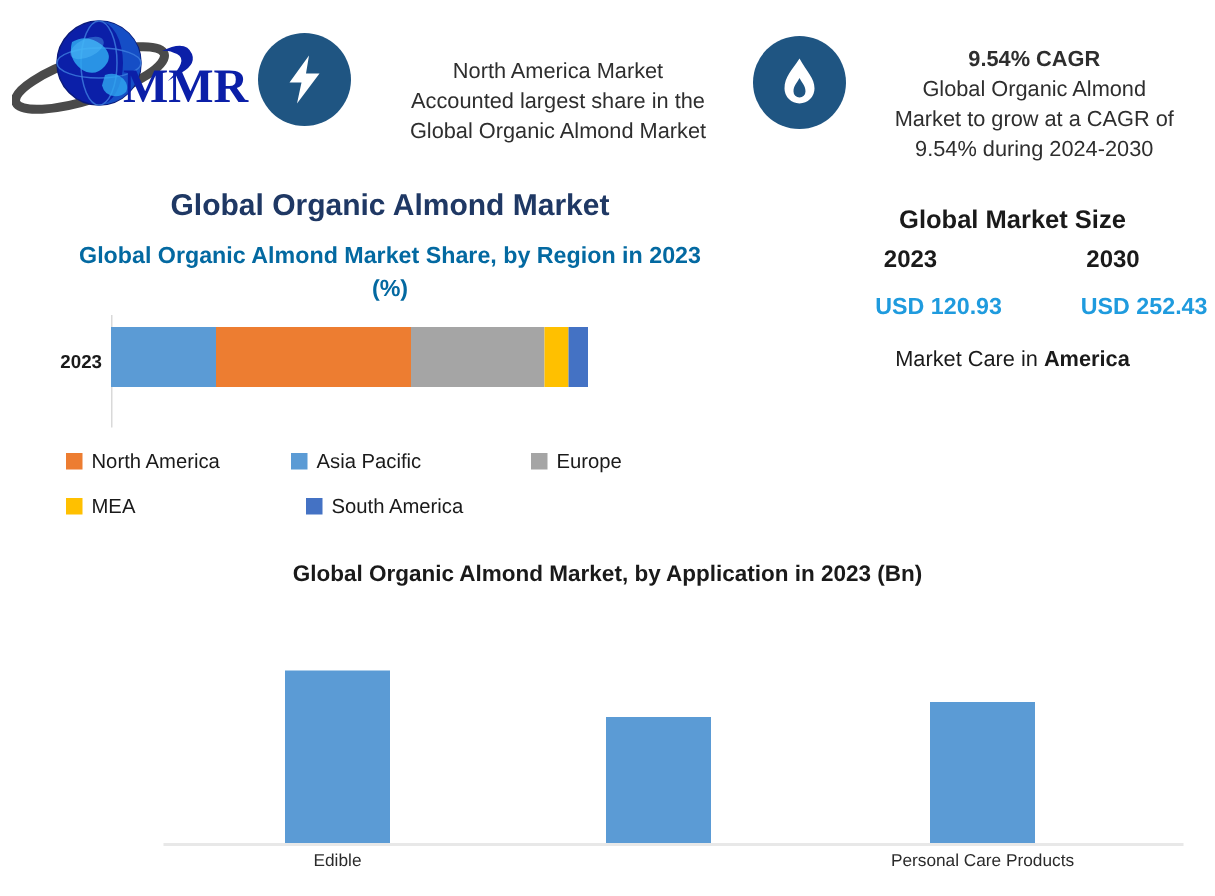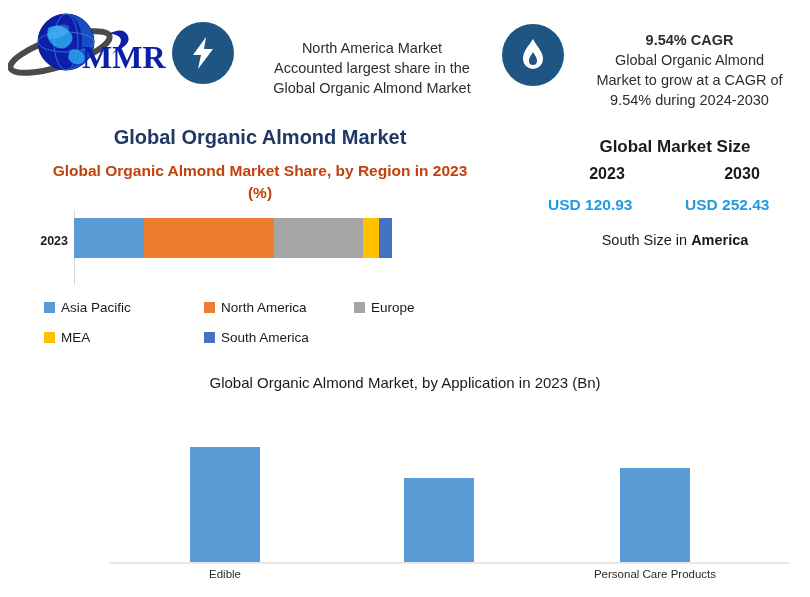--- a/index.html
+++ b/index.html
@@ -71,21 +71,21 @@
   }
 
   .share-title {
     position: absolute;
     left: 40px; top: 160px;
     width: 440px;
     text-align: center;
     font-size: 15.5px;
     font-weight: bold;
     line-height: 22px;
-    color: #c2410c;
+    color: #0369a1;
   }
 
   .share-chart {
     position: absolute;
     left: 20px; top: 210px;
     width: 400px; height: 75px;
   }
   .share-axis-v {
     position: absolute;
     left: 54px; top: 0px;
@@ -153,21 +153,21 @@
   }
   #ms-year-2023 { left: 17px; }
   #ms-year-2030 { left: 152px; }
 
   .ms-value {
     position: absolute;
     top: 66px;
     font-size: 15.5px;
     font-weight: bold;
     color: #1f9bde;
-    text-align: left;
+    text-align: right;
     width: 120px;
   }
   #ms-value-2023 { left: 8px; }
   #ms-value-2030 { left: 145px; }
 
   .ms-note {
     position: absolute;
     left: 0; top: 102px;
     width: 270px;
     text-align: center;
@@ -176,21 +176,21 @@
   }
   .ms-note b { font-weight: bold; }
 
   
   .app-title {
     position: absolute;
     left: 55px; top: 374px;
     width: 700px;
     text-align: center;
     font-size: 15px;
-    font-weight: normal;
+    font-weight: bold;
     color: #1a1a1a;
   }
 
   .app-chart {
     position: absolute;
     left: 0px; top: 400px;
     width: 810px; height: 197px; margin-left: 47px;
   }
   .app-axis {
     position: absolute;
@@ -272,27 +272,27 @@
     <div class="stack-seg" style="width: 22%; background: rgb(91, 155, 213);"></div>
     <div class="stack-seg" style="width: 41%; background: rgb(237, 125, 49);"></div>
     <div class="stack-seg" style="width: 28%; background: rgb(165, 165, 165);"></div>
     <div class="stack-seg" style="width: 5%; background: rgb(255, 192, 0);"></div>
     <div class="stack-seg" style="width: 4%; background: rgb(68, 114, 196);"></div>
   </div>
 </div>
 
 <div class="legend">
   <div class="legend-row">
+    <div class="legend-item li-w2">
+      <span class="swatch" style="background: rgb(237, 125, 49);"></span>
+      <span>North America</span>
+    </div>
     <div class="legend-item li-w1">
       <span class="swatch" style="background: rgb(91, 155, 213);"></span>
       <span>Asia Pacific</span>
-    </div>
-    <div class="legend-item li-w2">
-      <span class="swatch" style="background: rgb(237, 125, 49);"></span>
-      <span>North America</span>
     </div>
     <div class="legend-item li-w3">
       <span class="swatch" style="background: rgb(165, 165, 165);"></span>
       <span>Europe</span>
     </div>
   </div>
   <div class="legend-row">
     <div class="legend-item li-w1">
       <span class="swatch" style="background: rgb(255, 192, 0);"></span>
       <span>MEA</span>
@@ -304,21 +304,21 @@
   </div>
 </div>
 
 <div class="ms-panel">
   <div class="ms-title">Global Market Size</div>
   <div class="ms-year" id="ms-year-2023">2023</div>
   <div class="ms-year" id="ms-year-2030">2030</div>
   <div class="ms-value" id="ms-value-2023">USD 120.93</div>
   <div class="ms-value" id="ms-value-2030">USD 252.43</div>
   <div class="ms-note">
-    <span>South Size in </span><b>America</b>
+    <span>Market Care in </span><b>America</b>
   </div>
 </div>
 
 <div class="app-title">Global Organic Almond Market, by Application in 2023 (Bn)</div>
 
 <div class="app-chart">
   <div class="app-axis"></div>
 
   <div class="app-bar" id="app-bar-0" style="left: 143px; width: 70px; height: 115.455px; background: rgb(91, 155, 213);"></div>
   <div class="app-bar" id="app-bar-1" style="left: 357px; width: 70px; height: 84.2818px; background: rgb(91, 155, 213);"></div>

